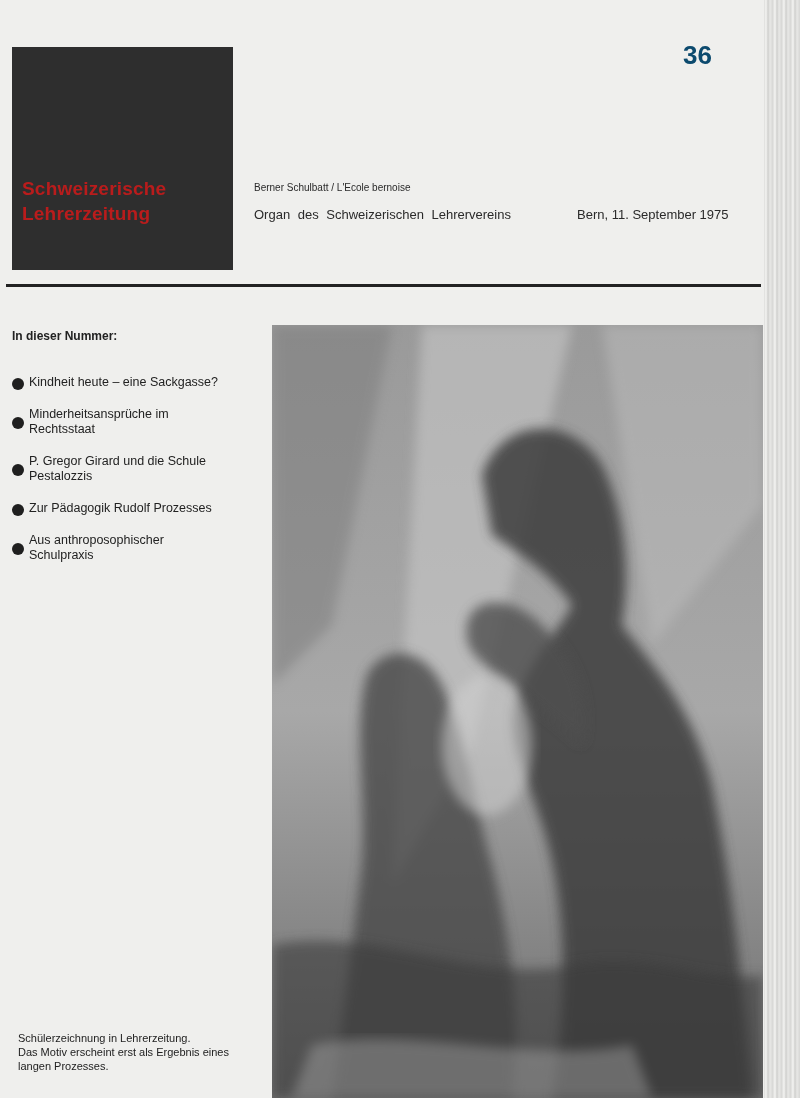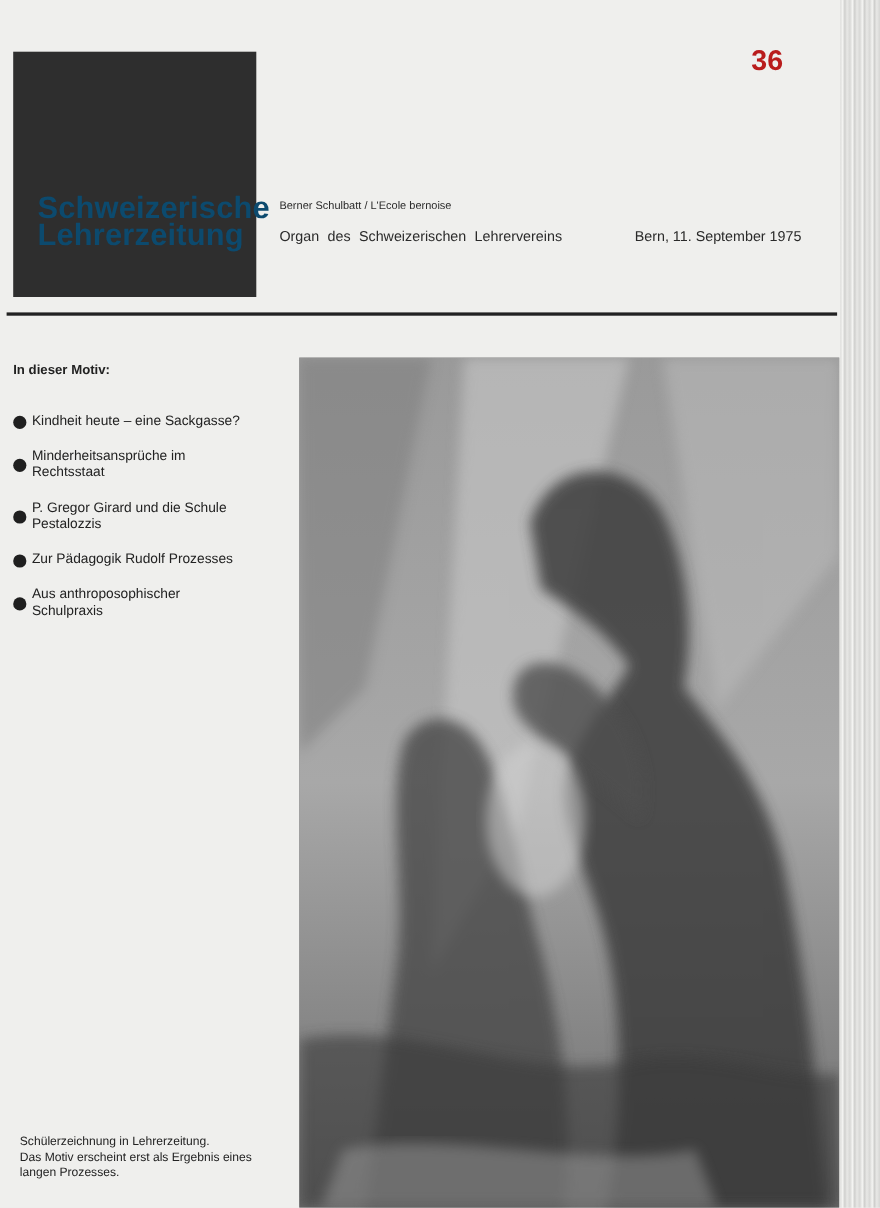--- a/index.html
+++ b/index.html
@@ -1,22 +1,22 @@
 <!DOCTYPE html>
 <html><head>
 <meta charset="utf-8">
 <style>
   html, body { margin:0; padding:0; }
   body { width:800px; height:1098px; overflow:hidden; background:#ececea; position:relative; font-family:"Liberation Sans", sans-serif; color:#222; }
   .page { position:absolute; left:0; top:0; width:764px; height:1098px; background:#efefed; }
   .edge { position:absolute; left:764px; top:0; width:36px; height:1098px;
     background: repeating-linear-gradient(90deg, #dcdcda 0px, #f4f4f2 2px, #cfcfcd 4px, #e8e8e6 6px, #d6d6d4 9px); }
   .masthead-box { position:absolute; left:12px; top:47px; width:221px; height:223px; background:#2e2e2e; }
-  .masthead-title { position:absolute; left:22px; top:176px; color:#0c4a6e; font-size:28px; line-height:25px; font-weight:bold; letter-spacing:0.2px;margin-left:12px; }
-  .issue-no { position:absolute; left:683px; top:40px; font-size:26px; font-weight:bold; color:#b91c1c; }
+  .masthead-title { position:absolute; left:22px; top:176px; color:#b91c1c; font-size:19px; line-height:25px; font-weight:bold; letter-spacing:0.2px; }
+  .issue-no { position:absolute; left:683px; top:40px; font-size:26px; font-weight:bold; color:#0c4a6e; }
   .sub1 { position:absolute; left:254px; top:182px; font-size:10px; color:#2a2a2a; }
   .sub2 { position:absolute; left:254px; top:207px; font-size:13px; color:#2a2a2a; word-spacing:4px; }
   .date { position:absolute; left:577px; top:207px; font-size:13px; color:#2a2a2a;text-align:right; }
   .rule { position:absolute; left:6px; top:284px; width:755px; height:3px; background:#222; }
   .toc-head { position:absolute; left:12px; top:329px; font-size:12px; font-weight:bold; color:#222; }
   .toc { position:absolute; left:12px; top:375px; width:250px; margin:0; padding:0; list-style:none; }
   .toc li { display:flex; align-items:center; font-size:12.5px; line-height:15px; color:#222; margin-bottom:17px; }
   .toc li .bullet { flex:0 0 auto; width:12px; height:12px; border-radius:50%; background:#1f1f1f; margin-right:5px; margin-top:2px; }
   .art { position:absolute; left:272px; top:325px; width:491px; height:773px; overflow:hidden; background:#8a8a8a; }
   .caption { position:absolute; left:18px; top:1031px; font-size:11px; line-height:14px; color:#222; width:250px; }
@@ -31,21 +31,21 @@
     <div>Lehrerzeitung</div>
   </div>
 
   <div class="issue-no">36</div>
   <div class="sub1">Berner Schulbatt / L'Ecole bernoise</div>
   <div class="sub2">Organ des Schweizerischen Lehrervereins</div>
   <div class="date">Bern, 11. September 1975</div>
 
   <div class="rule"></div>
 
-  <div class="toc-head">In dieser Motiv:</div>
+  <div class="toc-head">In dieser Nummer:</div>
   <ul class="toc">
     <li>
       <span class="bullet"></span>
       <span><span>Kindheit heute – eine Sackgasse?</span></span>
     </li>
     <li>
       <span class="bullet"></span>
       <span><span>Minderheitsansprüche im</span><br><span>Rechtsstaat</span></span>
     </li>
     <li>

